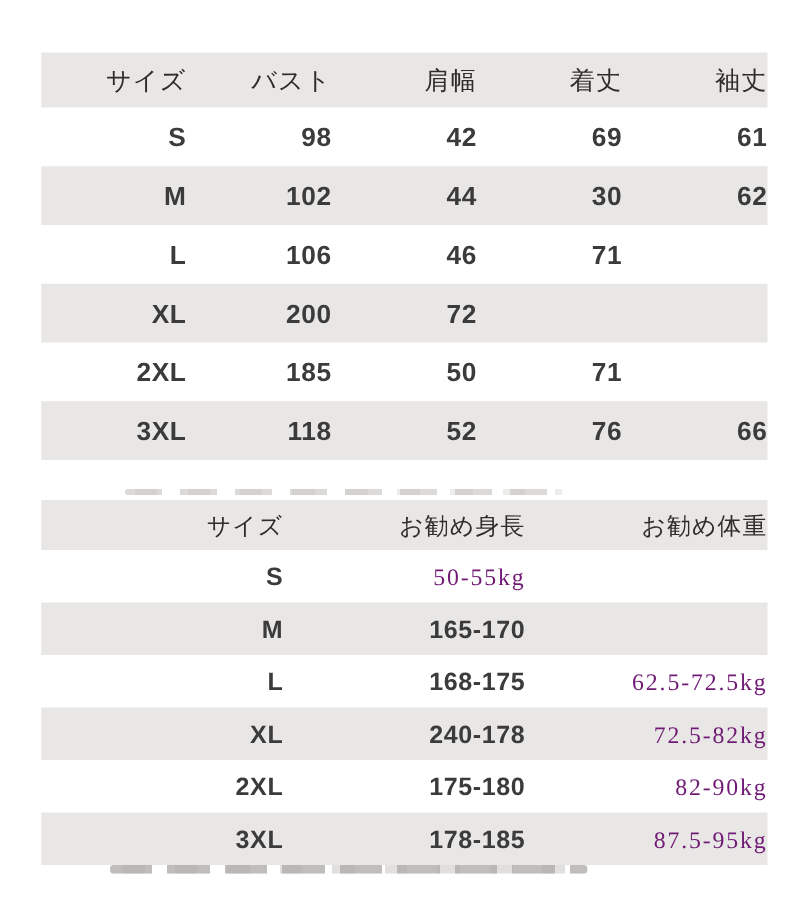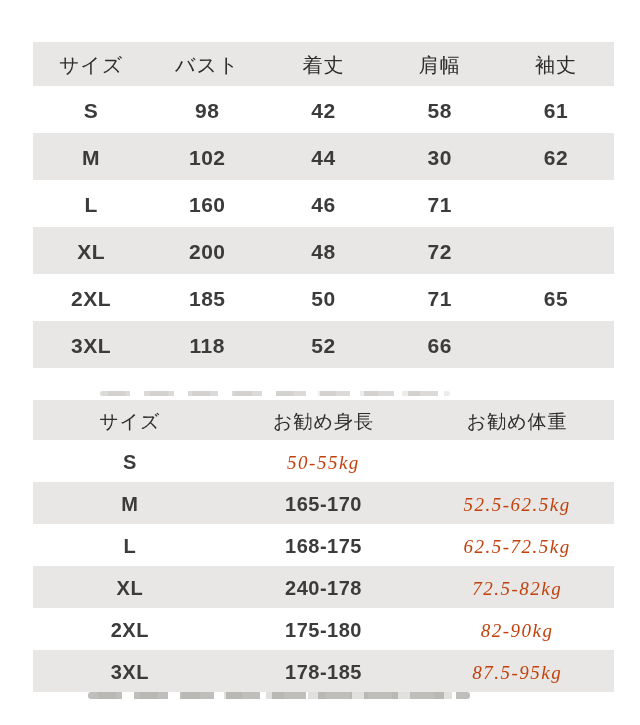--- a/index.html
+++ b/index.html
@@ -24,21 +24,21 @@
     display: grid;
     align-items: center;
   }
   .t1 .row { grid-template-columns: repeat(5, 1fr); height: 47px; }
   .t1 .row.header { height: 44px; }
   .t2 .row { grid-template-columns: repeat(3, 1fr); height: 42px; }
   .t2 .row.header { height: 40px; }
 
   .row.header, .row.alt { background: #e8e7e5; }
 
-  .cell { text-align: center; line-height: 1; padding-top: 2px; }
+  .cell { text-align: right; line-height: 1; padding-top: 2px; }
 
   
   .cjk {
     font-family: "Liberation Serif", "DejaVu Serif", serif;
     font-size: 20px;
     color: #2e2d2b;
     letter-spacing: 1px;
   }
   .t2 .cjk { font-size: 19px; }
 
@@ -48,23 +48,22 @@
     font-size: 21px;
     color: #3b3b3b;
     letter-spacing: 0.5px;
   }
   .t2 .num { font-size: 20px; }
 
   
   .wt {
     font-family: "Liberation Serif", "DejaVu Serif", serif;
     font-size: 19px;
-    color: #c2410c;
+    color: #701a75;
     letter-spacing: 1.5px;
-    font-style: italic;
   }
 
   
   .torn {
     position: absolute;
     border-radius: 3px;
   }
   .torn-mid {
     left: 100px; top: 391px; width: 350px; height: 5px;
     background:
@@ -80,67 +79,66 @@
 </style>
 </head>
 <body>
 
 <div class="canvas">
 
   <section class="size-table t1">
     <div class="row header">
       <div class="cell cjk">サイズ</div>
       <div class="cell cjk">バスト</div>
+      <div class="cell cjk">肩幅</div>
       <div class="cell cjk">着丈</div>
-      <div class="cell cjk">肩幅</div>
       <div class="cell cjk">袖丈</div>
     </div>
 
     <div class="row">
       <div class="cell num">S</div>
       <div class="cell num">98</div>
       <div class="cell num">42</div>
-      <div class="cell num">58</div>
+      <div class="cell num">69</div>
       <div class="cell num">61</div>
     </div>
 
     <div class="row alt">
       <div class="cell num">M</div>
       <div class="cell num">102</div>
       <div class="cell num">44</div>
       <div class="cell num">30</div>
       <div class="cell num">62</div>
     </div>
 
     <div class="row">
       <div class="cell num">L</div>
-      <div class="cell num">160</div>
+      <div class="cell num">106</div>
       <div class="cell num">46</div>
       <div class="cell num">71</div>
     </div>
 
     <div class="row alt">
       <div class="cell num">XL</div>
       <div class="cell num">200</div>
-      <div class="cell num">48</div>
       <div class="cell num">72</div>
     </div>
 
     <div class="row">
       <div class="cell num">2XL</div>
       <div class="cell num">185</div>
       <div class="cell num">50</div>
       <div class="cell num">71</div>
-      <div class="cell num">65</div>
     </div>
 
     <div class="row alt">
       <div class="cell num">3XL</div>
       <div class="cell num">118</div>
       <div class="cell num">52</div>
+      <div class="cell num">76</div>
       <div class="cell num">66</div>
     </div>
   </section>
 
   <div class="torn torn-mid"></div>
 
   <section class="size-table t2">
     <div class="row header">
       <div class="cell cjk">サイズ</div>
       <div class="cell cjk">お勧め身長</div>
@@ -148,21 +146,20 @@
     </div>
 
     <div class="row">
       <div class="cell num">S</div>
       <div class="cell wt">50-55kg</div>
     </div>
 
     <div class="row alt">
       <div class="cell num">M</div>
       <div class="cell num">165-170</div>
-      <div class="cell wt">52.5-62.5kg</div>
     </div>
 
     <div class="row">
       <div class="cell num">L</div>
       <div class="cell num">168-175</div>
       <div class="cell wt">62.5-72.5kg</div>
     </div>
 
     <div class="row alt">
       <div class="cell num">XL</div>

